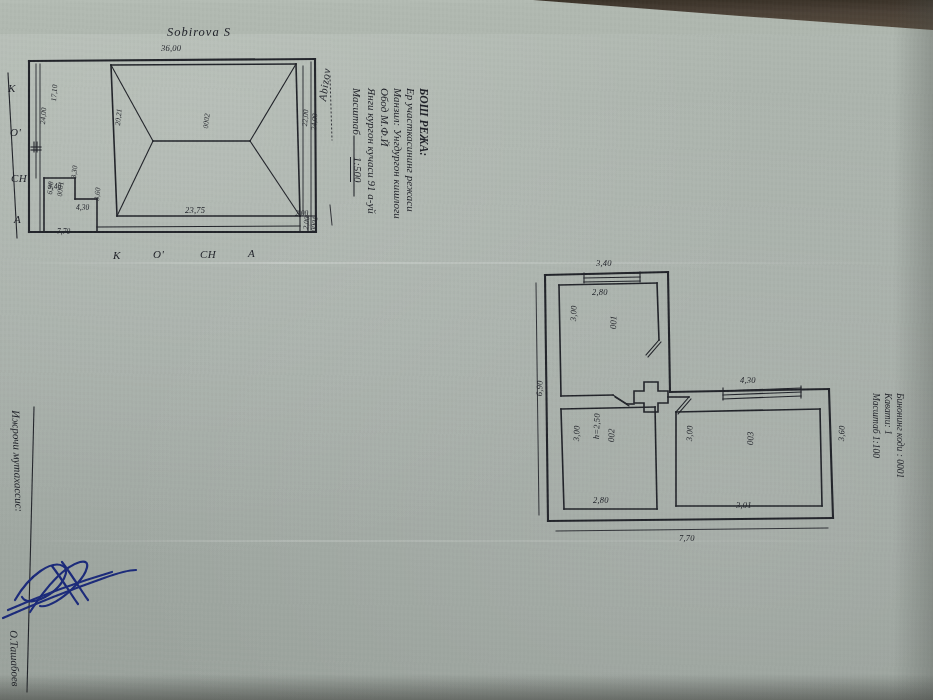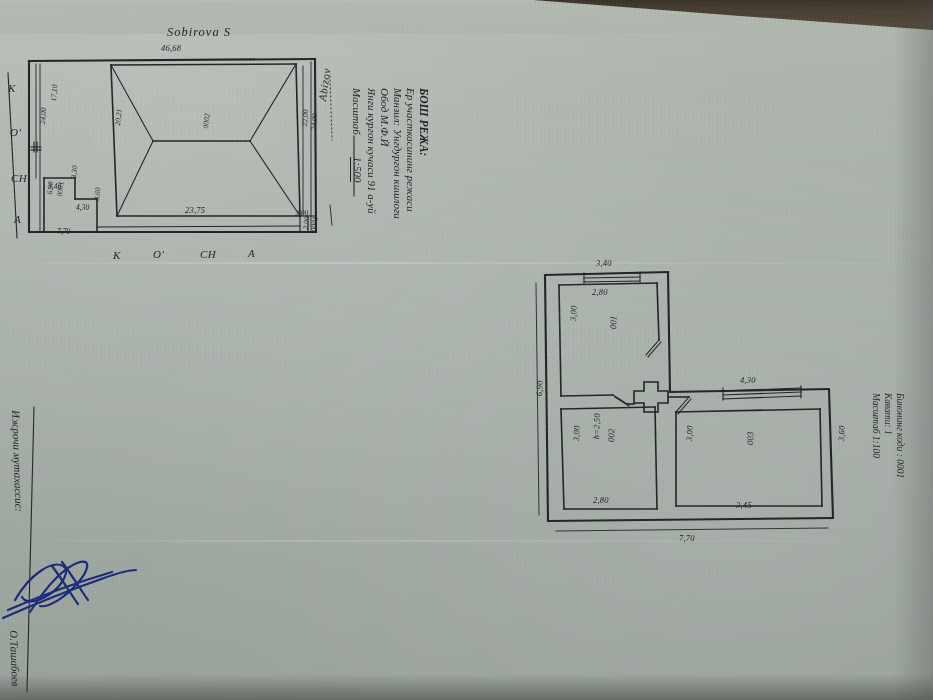--- a/index.html
+++ b/index.html
@@ -222,21 +222,21 @@
       <path d="M3,618 C30,606 70,590 104,578 C118,573 128,570 136,570"></path>
       <path d="M8,610 C40,596 78,582 112,572"></path>
       <path d="M52,566 C64,582 72,596 78,604"></path>
       <path d="M62,562 C74,578 82,592 88,600"></path>
     </g>
 
   </svg>
 
   <div class="txt street" style="left:167px;top:25px;">Sobirova S</div>
 
-  <div class="txt dim" style="left:161px;top:43px;">46,68</div>
+  <div class="txt dim" style="left:161px;top:43px;">36,00</div>
 
   <div class="txt streetsm" style="left:316px;top:100px;transform:rotate(-82deg);transform-origin:left top;">Abizov</div>
 
   <div class="txt dim-sm" style="left:300px;top:126px;transform:rotate(-86deg);transform-origin:left top;">22,00</div>
   <div class="txt dim-sm" style="left:309px;top:130px;transform:rotate(-86deg);transform-origin:left top;">24,00</div>
 
   <div class="txt dim-sm" style="left:49px;top:101px;transform:rotate(-86deg);transform-origin:left top;">17,10</div>
   <div class="txt dim-sm" style="left:38px;top:124px;transform:rotate(-86deg);transform-origin:left top;">24,00</div>
 
   <div class="txt dim-sm" style="left:48px;top:182px;">3,40</div>
@@ -286,21 +286,21 @@
 
   <div class="txt dim" style="left:571px;top:441px;transform:rotate(-88deg);transform-origin:left top;">3,00</div>
   <div class="txt dim" style="left:591px;top:439px;transform:rotate(-88deg);transform-origin:left top;">h=2,50</div>
   <div class="txt rm" style="left:606px;top:442px;transform:rotate(-88deg);transform-origin:left top;">002</div>
   <div class="txt dim" style="left:593px;top:495px;">2,80</div>
 
   <div class="txt dim" style="left:684px;top:441px;transform:rotate(-88deg);transform-origin:left top;">3,00</div>
   <div class="txt rm" style="left:745px;top:445px;transform:rotate(-88deg);transform-origin:left top;">003</div>
   <div class="txt dim" style="left:740px;top:375px;">4,30</div>
   <div class="txt dim" style="left:836px;top:441px;transform:rotate(-88deg);transform-origin:left top;">3,60</div>
-  <div class="txt dim" style="left:736px;top:500px;">3,45</div>
+  <div class="txt dim" style="left:736px;top:500px;">3,01</div>
 
   <div class="txt dim" style="left:679px;top:533px;">7,70</div>
 
   <div class="blk" style="left:906px;top:393px;transform:rotate(90deg);transform-origin:left top;width:130px;">
     <div class="txt title-it" style="position:static;display:block;line-height:12px;font-size:9.5px;">Бинонинг коди : 0001</div>
     <div class="txt title-it" style="position:static;display:block;line-height:12px;font-size:9.5px;">Кавати: 1</div>
     <div class="txt title-it" style="position:static;display:block;line-height:12px;font-size:9.5px;">Масштаб 1:100</div>
   </div>
 
   <div class="txt sig" style="left:22px;top:410px;transform:rotate(88deg);transform-origin:left top;">Ижрочи мутахассис:</div>

